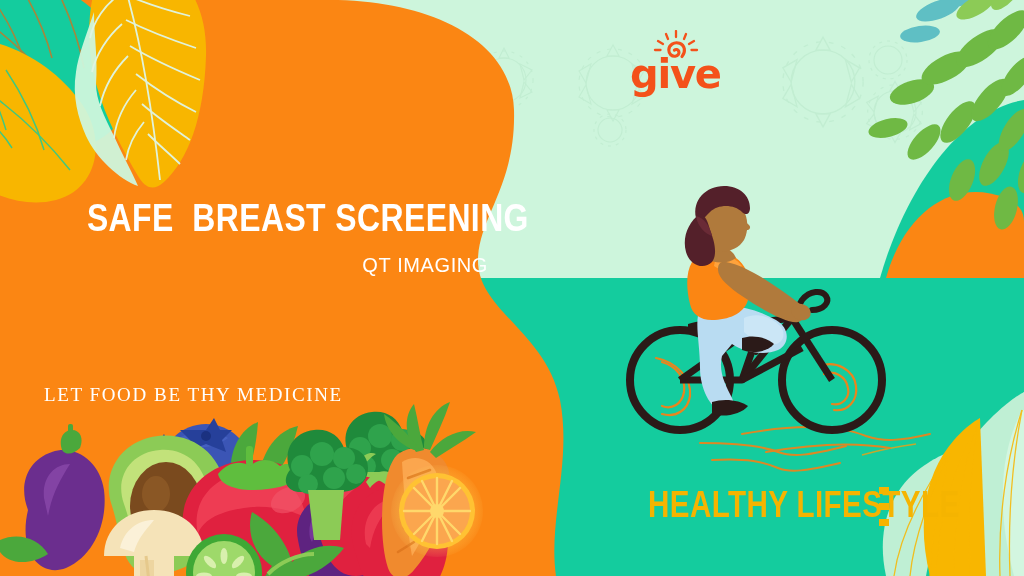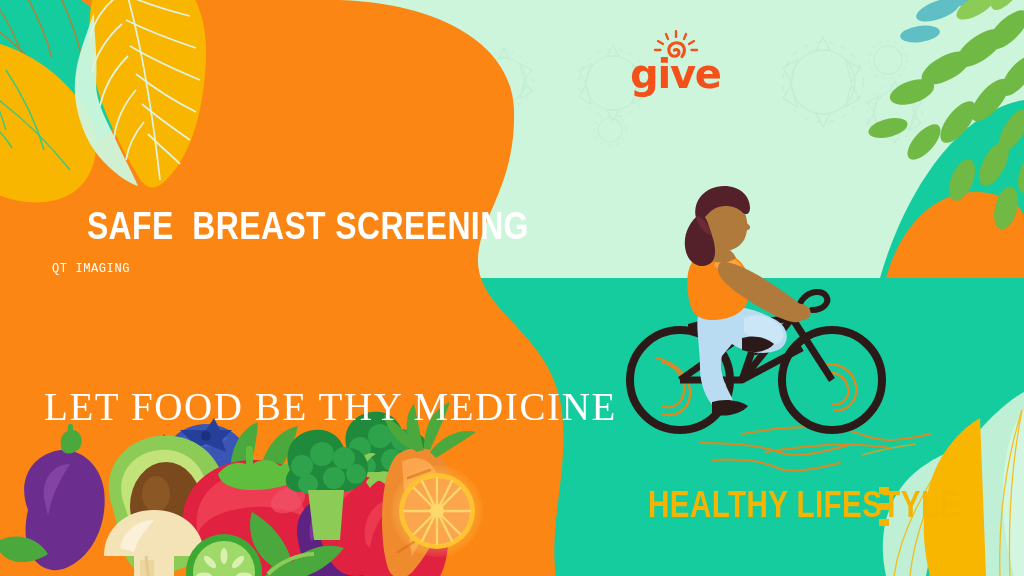--- a/index.html
+++ b/index.html
@@ -63,54 +63,54 @@
     line-height: 37px;
     letter-spacing: -1.2px;
   }
   #logo .logo-line1 { display: block; padding-left: 2px; }
   #logo .logo-line2 { display: block; padding-left: 0px; }
 
   
   #headline-block {
     position: absolute;
     left: 52px;
-    top: 204px;
+    top: 196px;
     width: 436px;
-    text-align: left;
+    text-align: right;
   }
   #headline {
     color: #ffffff;
     font-family: "Liberation Sans Narrow", "Liberation Sans", sans-serif;
     font-weight: bold;
     font-size: 38px;
     line-height: 44px;
     letter-spacing: 0.5px;
     transform: scaleX(0.84);
     transform-origin: center center;
     white-space: pre;
   }
   #sub1, #sub2 {
     color: #ffffff;
-    font-family: Liberation Mono, monospace;
+    font-family: Liberation Sans, sans-serif;
     font-weight: 400;
-    font-size: 12px;
+    font-size: 20px;
     letter-spacing: 0.6px;
   }
   #sub1 { margin-top: 14px; }
   #sub2 { margin-top: 6px; }
 
   
   #tagline {
     position: absolute;
     left: 44px;
     top: 384px;
     color: #ffffff;
     font-family: "Liberation Serif", "DejaVu Serif", serif;
     font-weight: 400;
-    font-size: 39px;
+    font-size: 19px;
     letter-spacing: 1.6px;
     white-space: nowrap;
   }
 
   
   #healthy {
     position: absolute;
     left: 648px;
     top: 484px;
     color: #F5B400;

